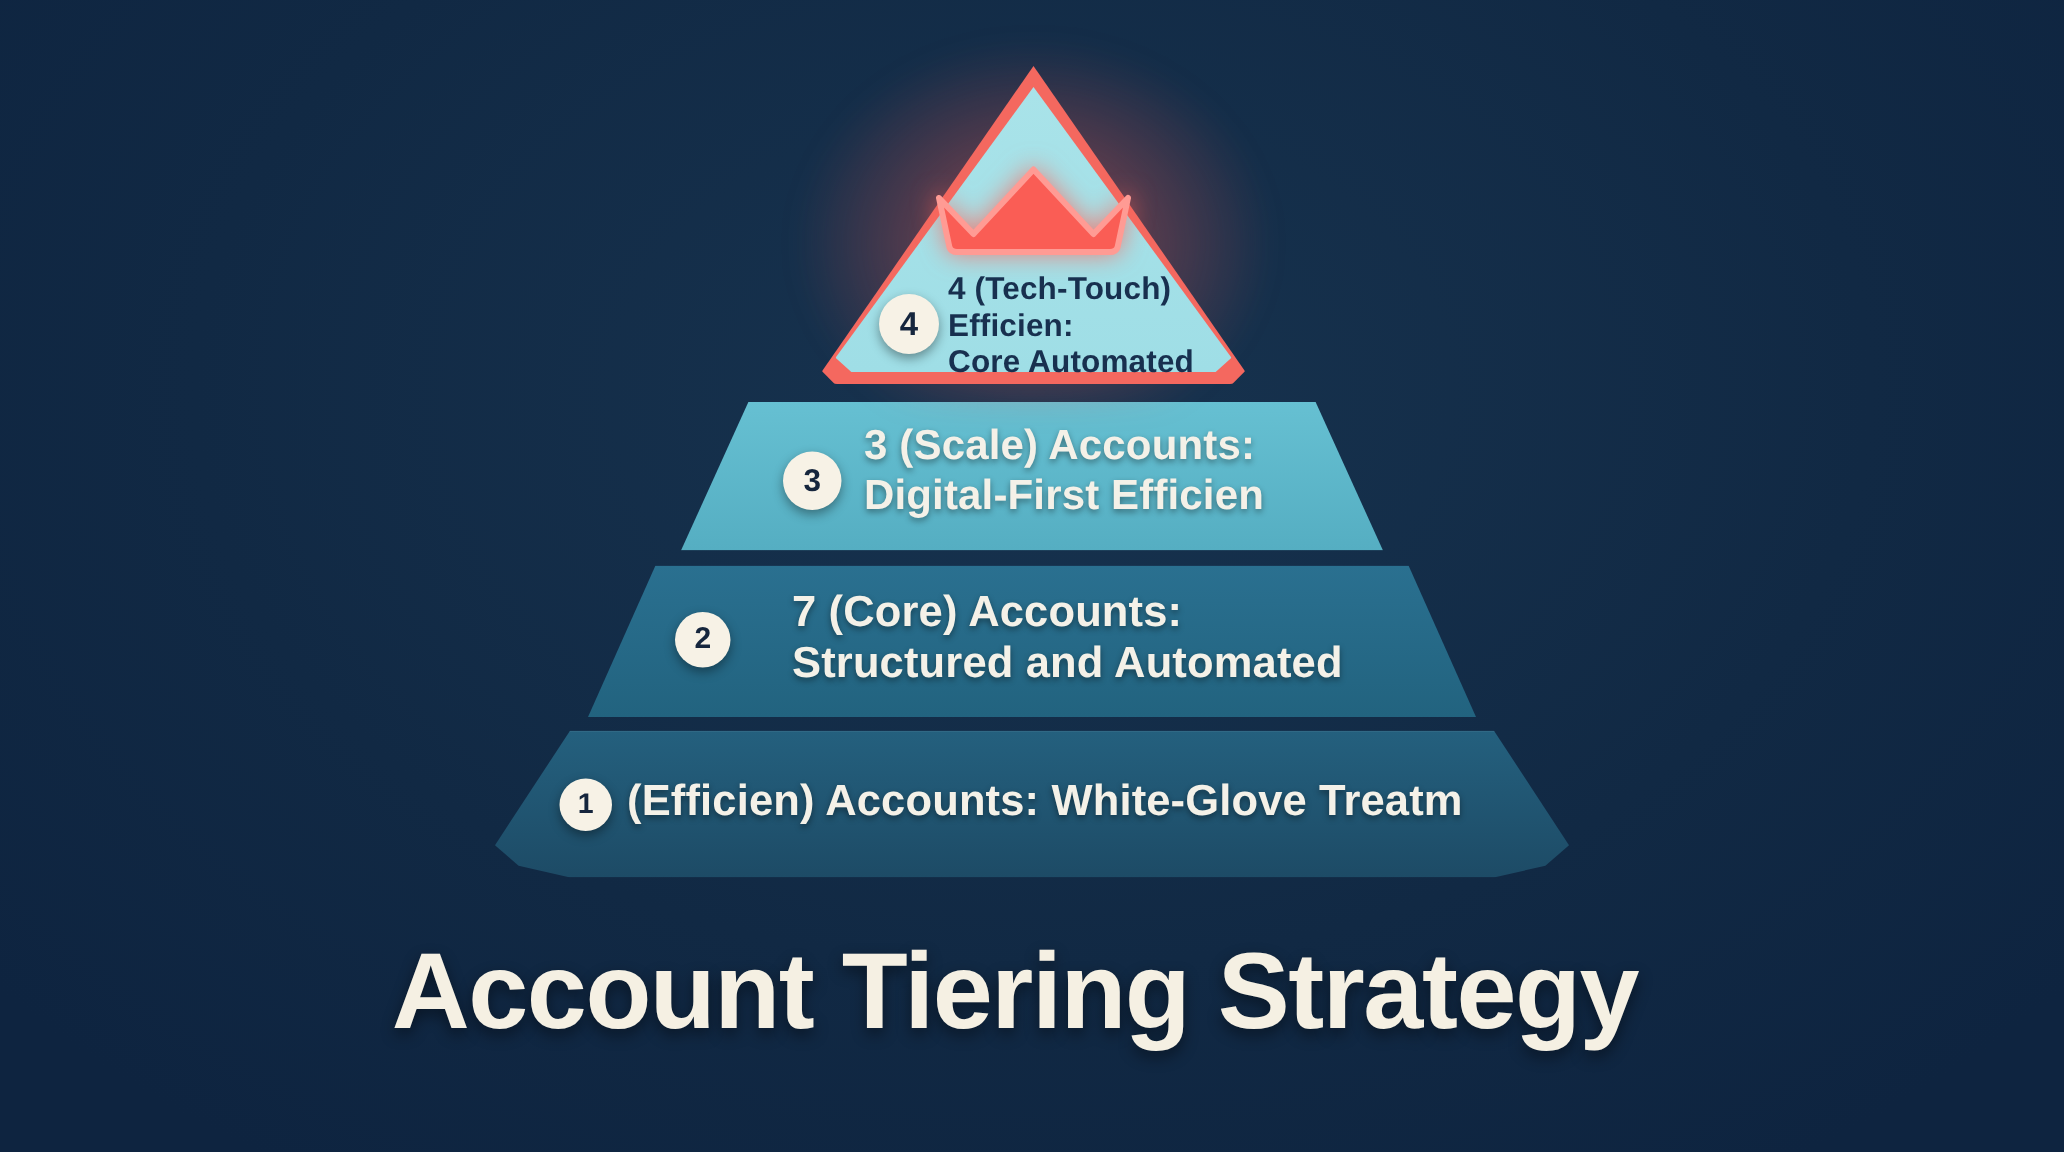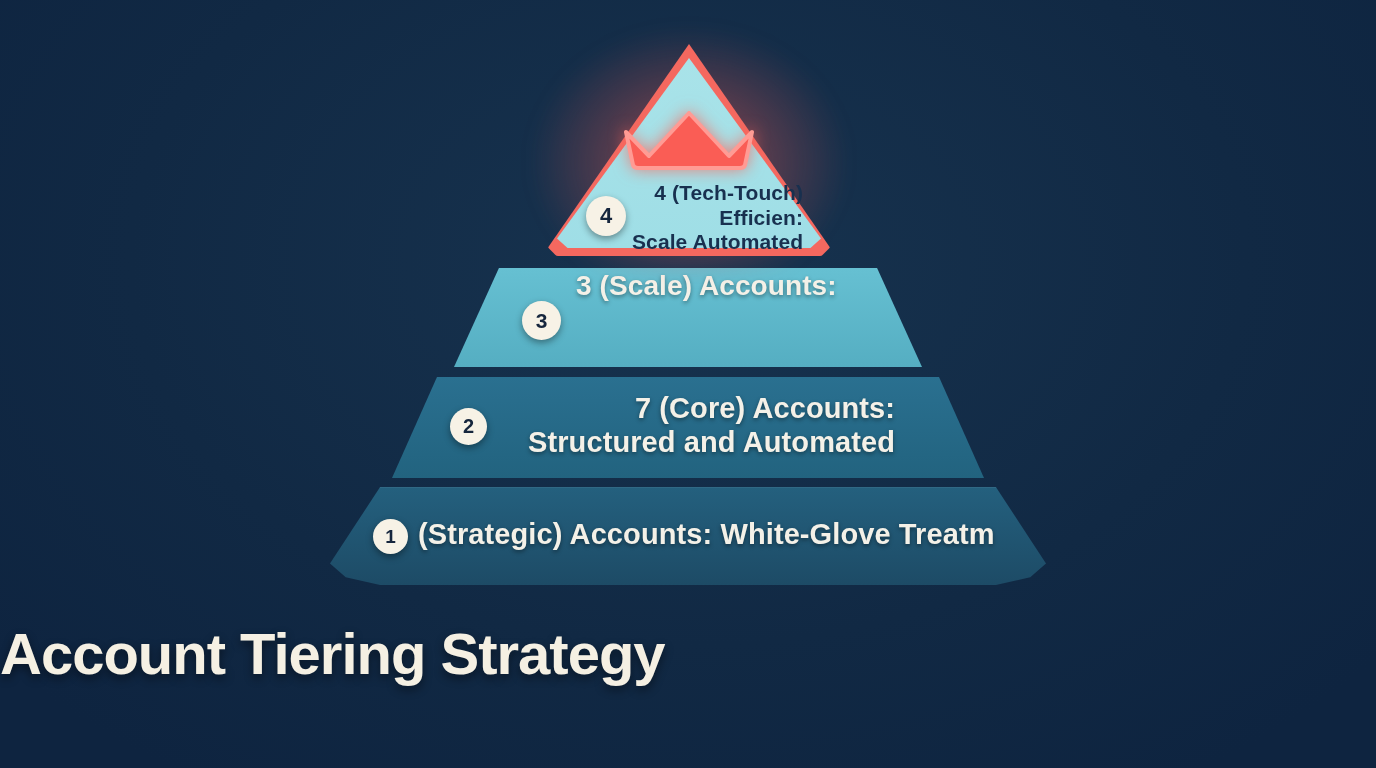--- a/index.html
+++ b/index.html
@@ -82,86 +82,86 @@
   #badge-3 { left:522px; top:301px; width:39px; height:39px; font-size:21px; }
   #badge-4 { left:586px; top:196px; width:40px; height:40px; font-size:22px; }
 
   
   .label {
     position:absolute;
     font-weight:bold;
     line-height:1.17;
     white-space:nowrap;
     letter-spacing:.1px;
-    text-align:right;
   }
   .label.light { color:#f4f1e8; text-shadow:0 2px 4px rgba(0,0,0,.40); }
   .label.dark  { color:#18304f; }
 
   #label-1 { left:418px; top:518px; font-size:29px; }
   #label-2 { left:528px; top:392px; font-size:29px; }
-  #label-3 { left:576px; top:270px; font-size:28px; }
+  #label-3 { left:576px; top:281px; font-size:28px; }
   #label-4 { left:632px; top:181px; font-size:21px; }
 
   
   #title {
     position:absolute; left:0; top:620px; width:1092px;
-    text-align:left;
-    font-size:58px; font-weight:bold;
+    text-align:right;
+    font-size:72px; font-weight:bold;
     color:#f5f0e3;
     letter-spacing:-1px;
     text-shadow:0 4px 10px rgba(0,0,0,.45);
   }
 </style>
 </head>
 <body>
 
 <div id="stage">
 
   <div id="pyramid">
 
     <div class="tier" id="tier-1">
       <div class="shape"></div>
     </div>
     <div class="badge" id="badge-1">1</div>
-    <div class="label light" id="label-1">(Strategic) Accounts: White-Glove Treatm</div>
+    <div class="label light" id="label-1">(Efficien) Accounts: White-Glove Treatm</div>
 
     <div class="tier" id="tier-2">
       <div class="shape"></div>
     </div>
     <div class="badge" id="badge-2">2</div>
     <div class="label light" id="label-2">
       <div>7 (Core) Accounts:</div>
       <div>Structured and Automated</div>
     </div>
 
     <div class="tier" id="tier-3">
       <div class="shape"></div>
     </div>
     <div class="badge" id="badge-3">3</div>
     <div class="label light" id="label-3">
       <div>3 (Scale) Accounts:</div>
+      <div>Digital-First Efficien</div>
     </div>
 
     <div class="tier" id="tier-4">
       <div class="glow"></div>
       <div class="tri-outer"></div>
       <div class="tri-inner"></div>
     </div>
 
     <div id="crown">
       <svg viewBox="0 0 136 62" xmlns="http://www.w3.org/2000/svg">
         <path d="M5 24 L28 48 L68 5 L108 48 L131 24 L124 57 Q123 60 119 60 L17 60 Q13 60 12 57 Z" fill="#fa5d55" stroke="#ff9b94" stroke-width="4" stroke-linejoin="round"></path>
       </svg>
     </div>
 
     <div class="badge" id="badge-4">4</div>
     <div class="label dark" id="label-4">
       <div>4 (Tech-Touch)</div>
       <div>Efficien:</div>
-      <div>Scale Automated</div>
+      <div>Core Automated</div>
     </div>
 
   </div>
 
   <div id="title">Account Tiering Strategy</div>
 
 </div>
 
 </body></html>

